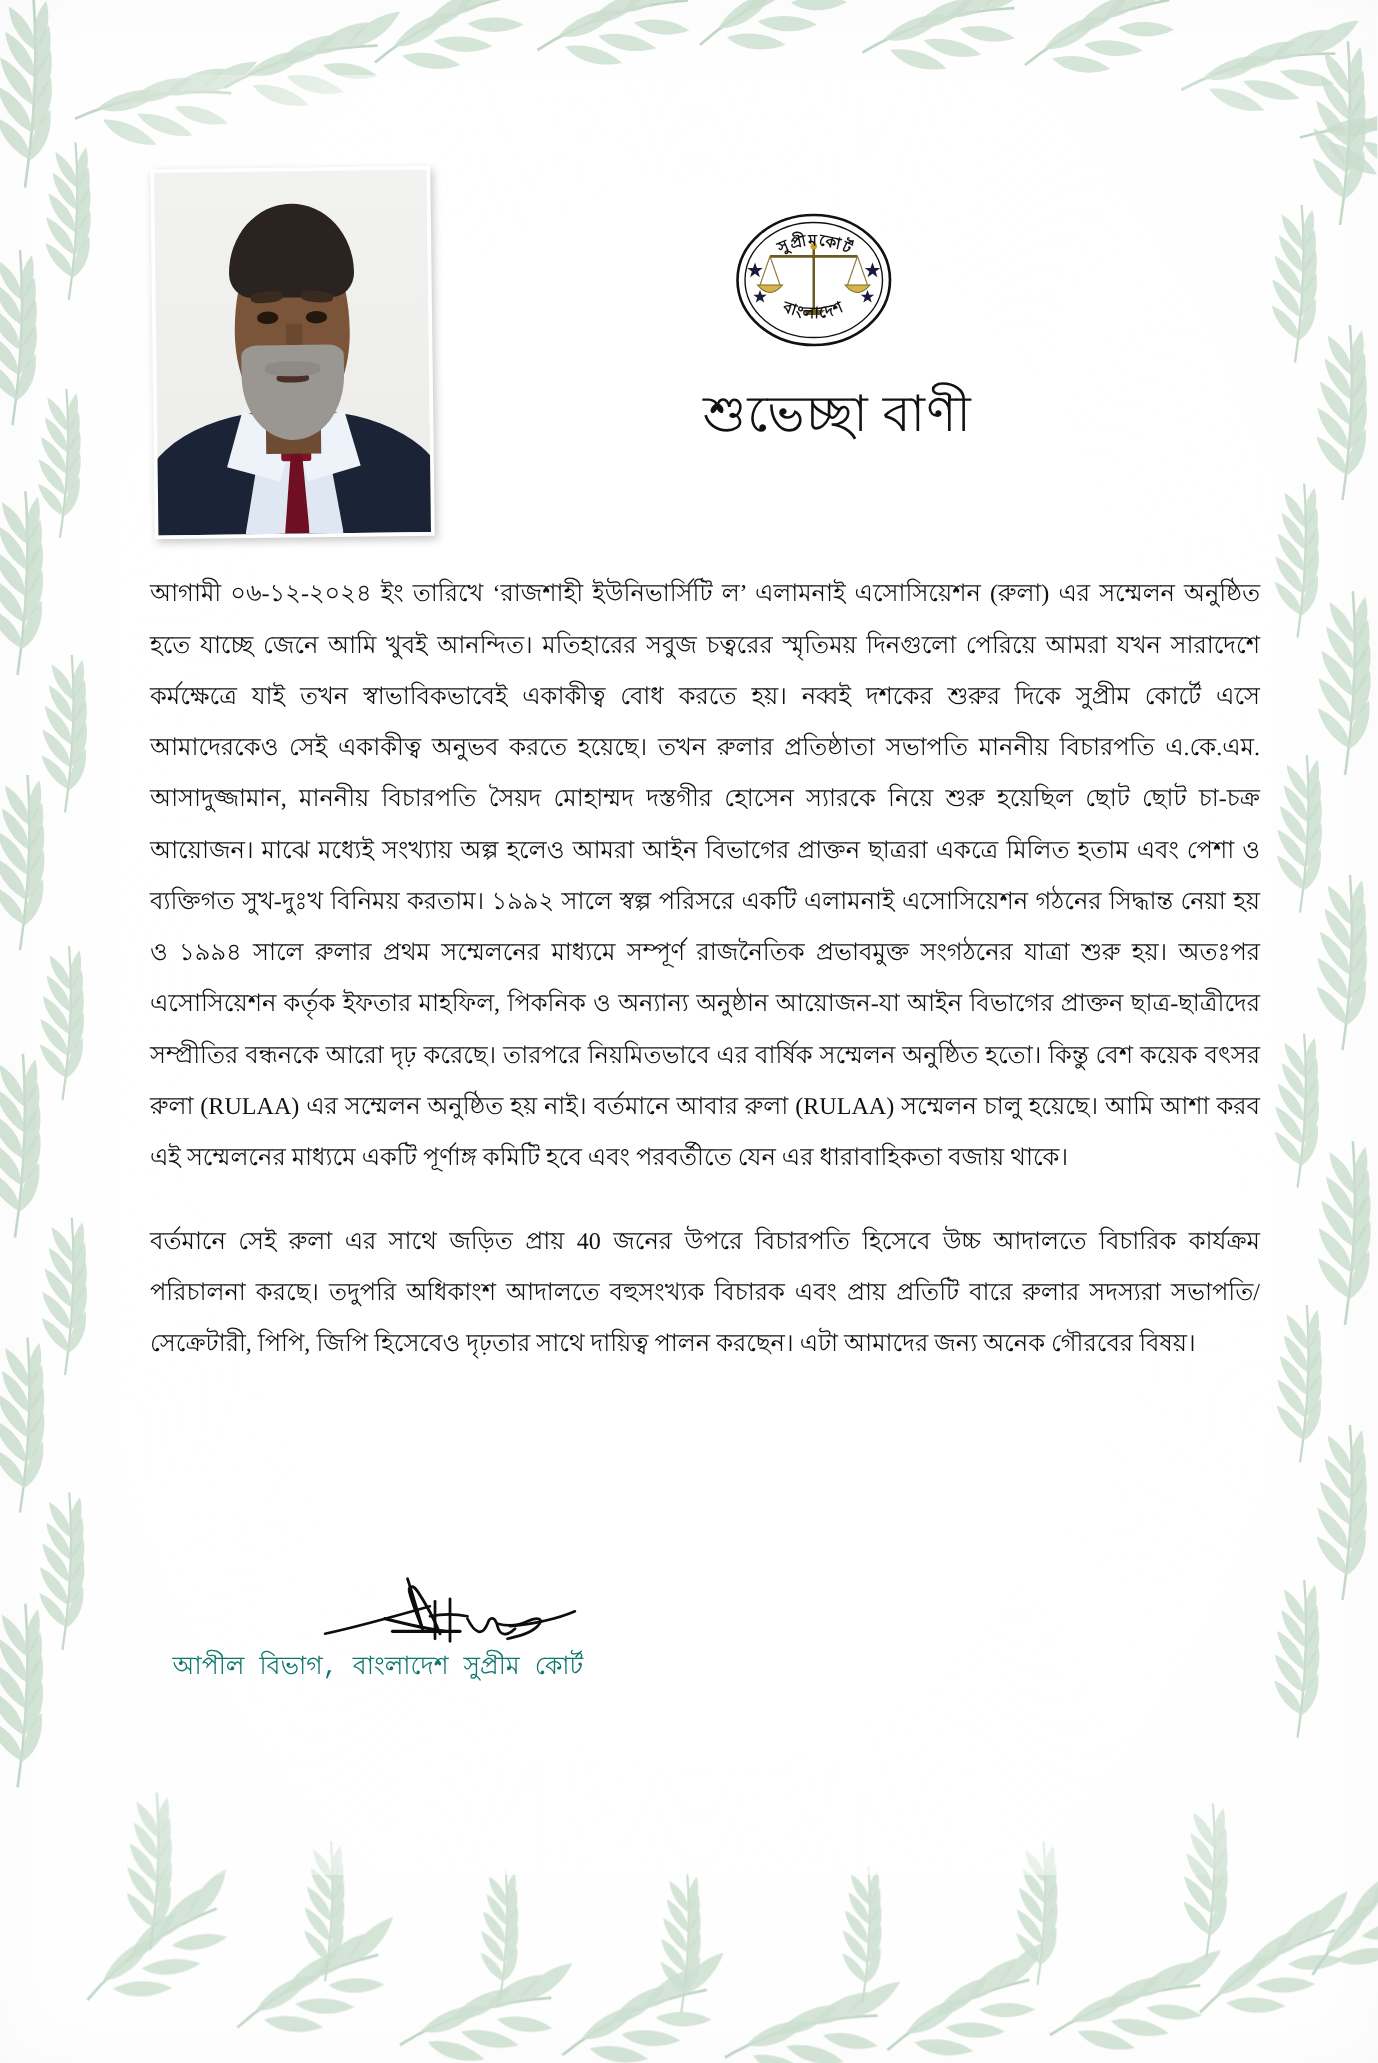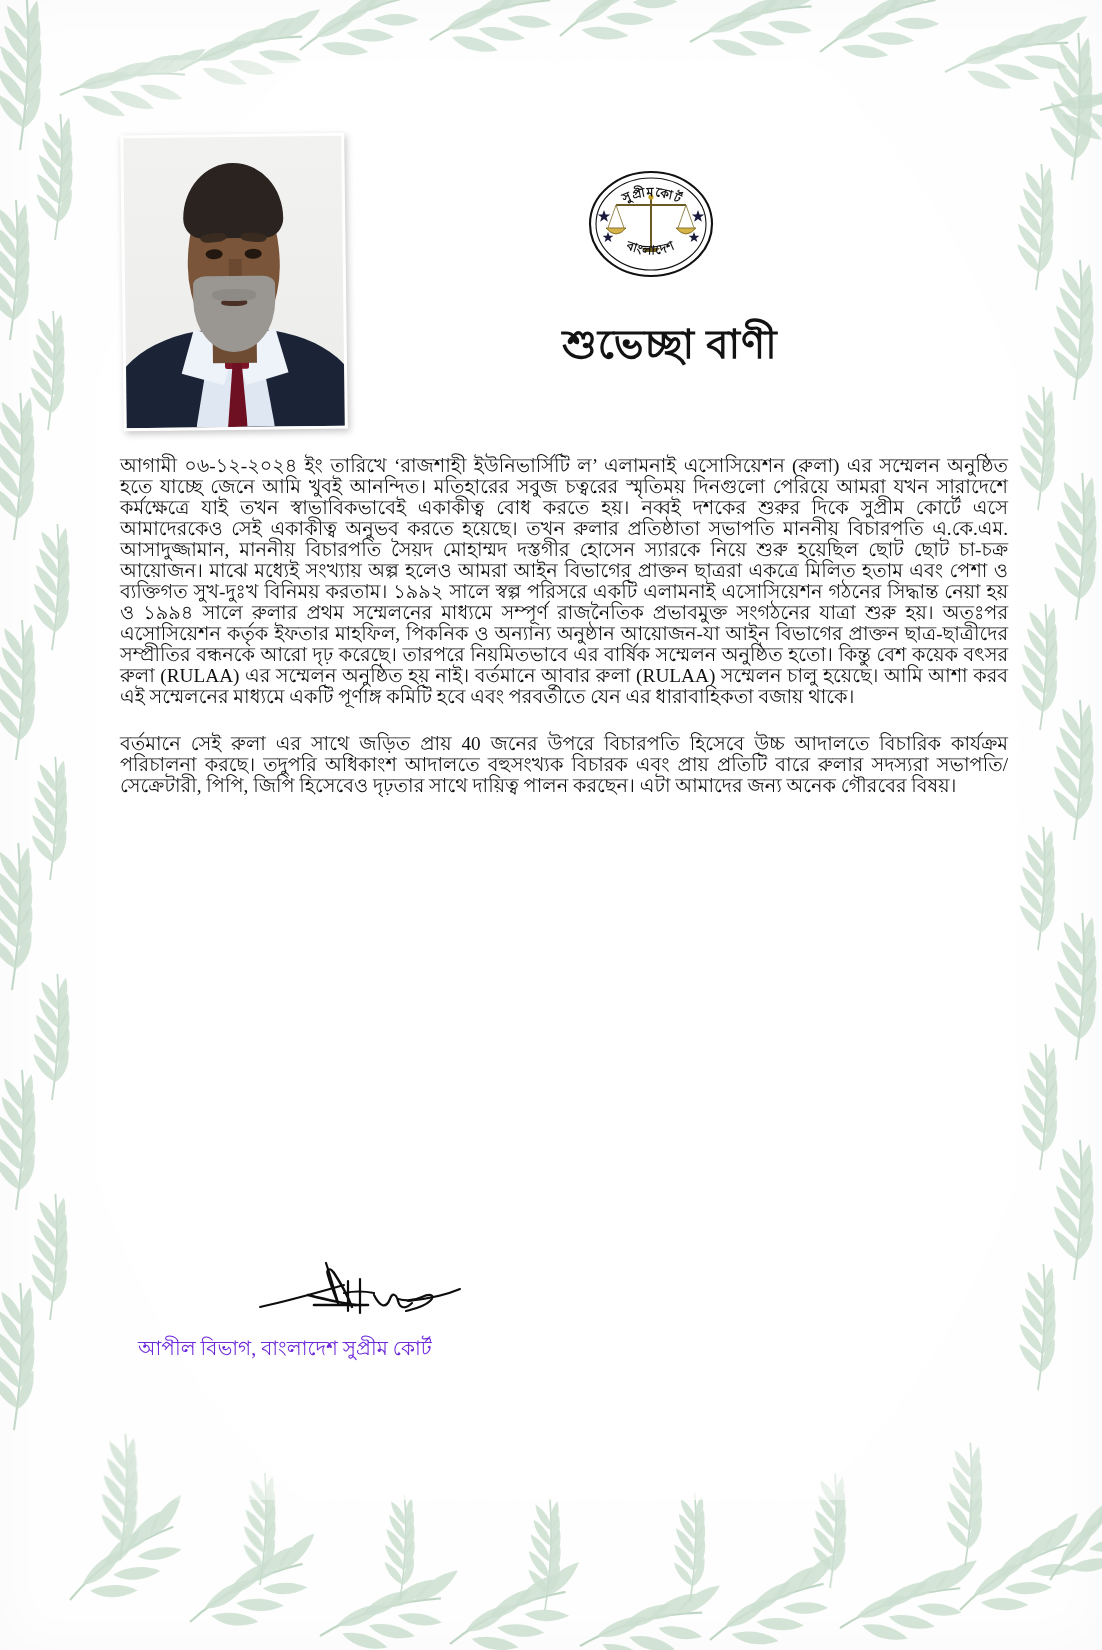--- a/index.html
+++ b/index.html
@@ -131,39 +131,39 @@
   
   .seal{
     position:absolute;
     left:586px;top:168px;
     width:130px;height:112px;
   }
 
   
   .title{
     position:absolute;
-    left:520px;top:313px;
+    left:520px;top:300px;
     width:300px;
     text-align:center;
     font-size:40px;
-    font-weight:700;
+    font-weight:400;
     color:#121212;
     letter-spacing:1px;
     font-family:"Liberation Serif",serif;
   }
 
   
   .body-block{
     position:absolute;
     left:120px;top:455px;
     width:888px;
   }
   .para{
     font-size:19.3px;
-    line-height:21px;
+    line-height:41px;
     color:#111111;
     text-align:justify;
     text-justify:inter-word;
     margin:0 0 26px 0;
     font-family:"Liberation Serif",serif;
     font-weight:500;
   }
   .para.last{margin-bottom:0;}
 
   
@@ -174,25 +174,25 @@
   }
   .sign-svg{display:block;margin-left:110px;}
   .sign-name{
     margin-top:6px;
     font-size:23px;
     font-weight:700;
     color:#0e0e0e;
     font-family:"Liberation Serif",serif;
   }
   .sign-desig{
-    margin-top:16px;
+    margin-top:0;
     font-size:20px;
     font-weight:400;
-    color:#6d28d9;
-    font-family:Liberation Serif, serif;
+    color:#0f766e;
+    font-family:Liberation Mono, monospace;
   }
 </style>
 </head>
 <body>
 
 <div class="page">
 
   <svg class="leaf-layer" viewBox="0 0 1102 1650" width="1102" height="1650" aria-hidden="true">
     <defs>
       <g id="leafspray">

